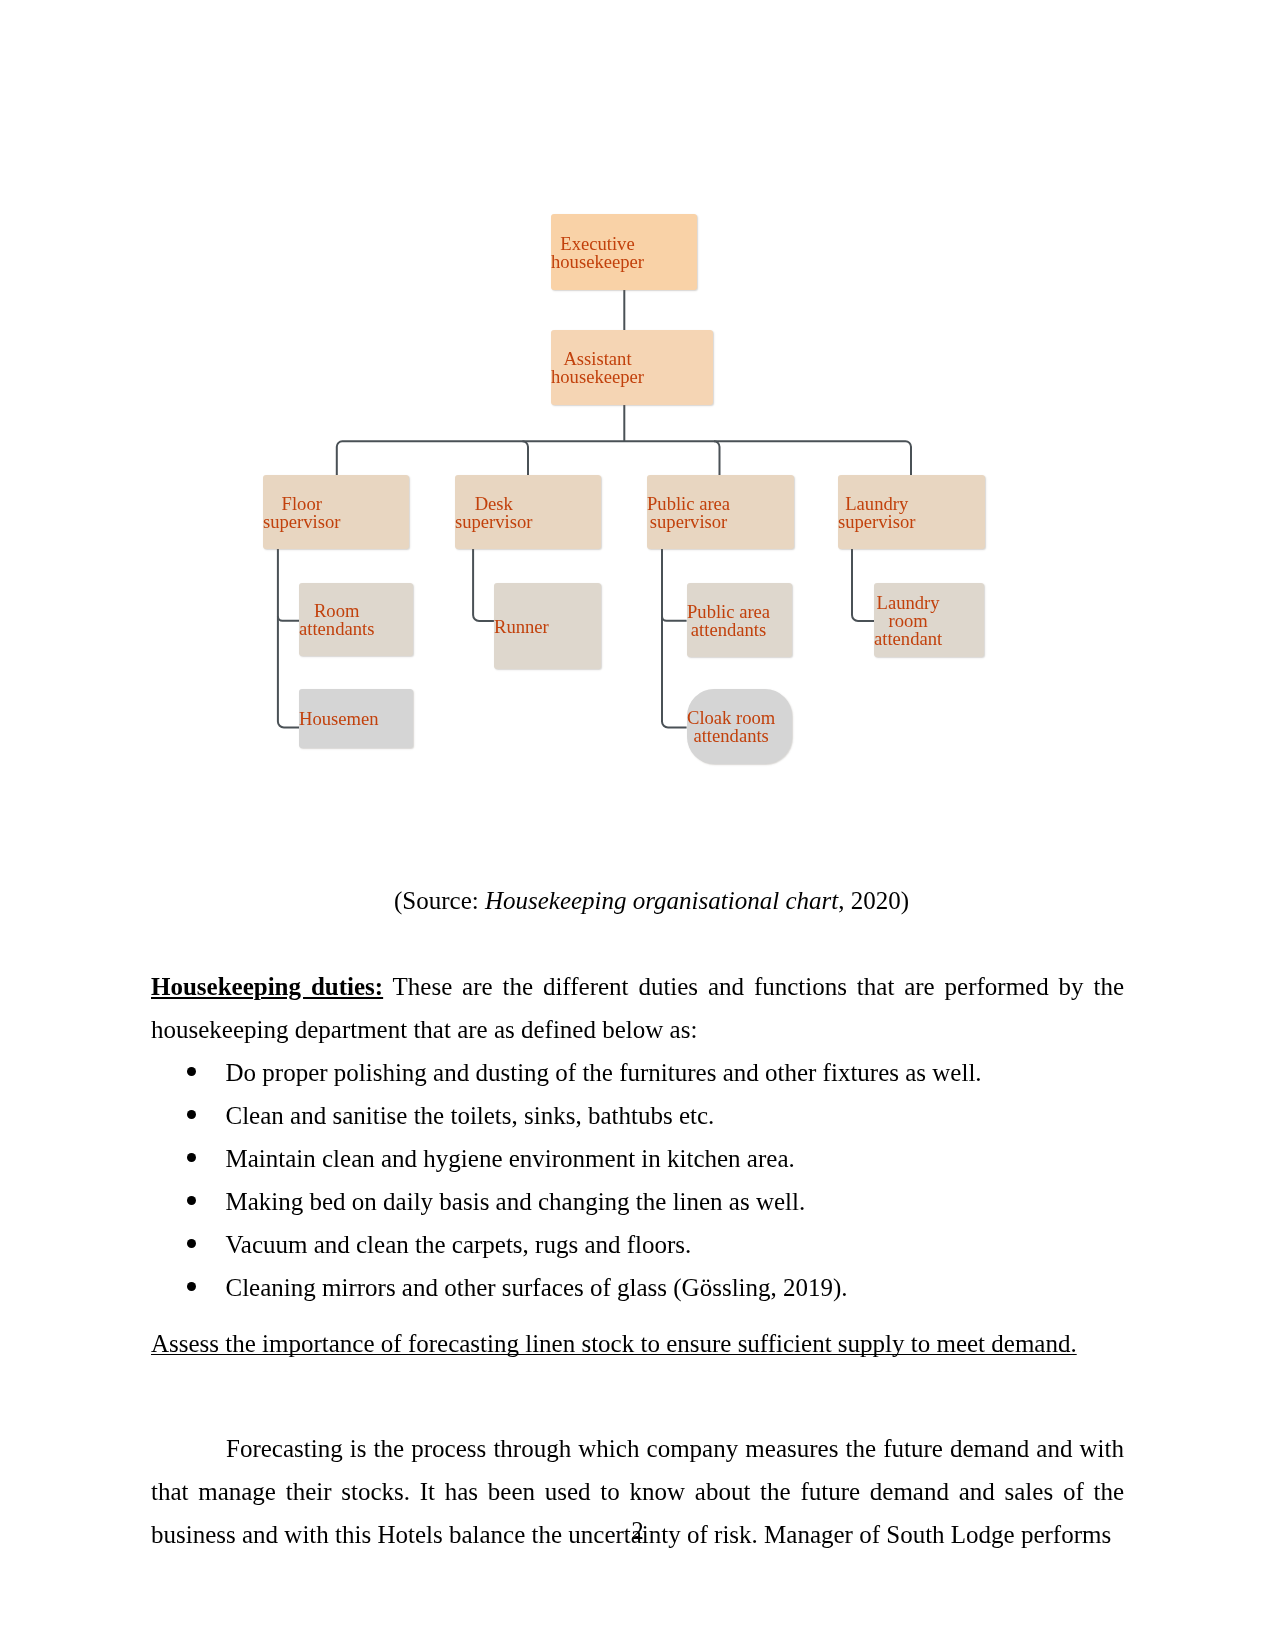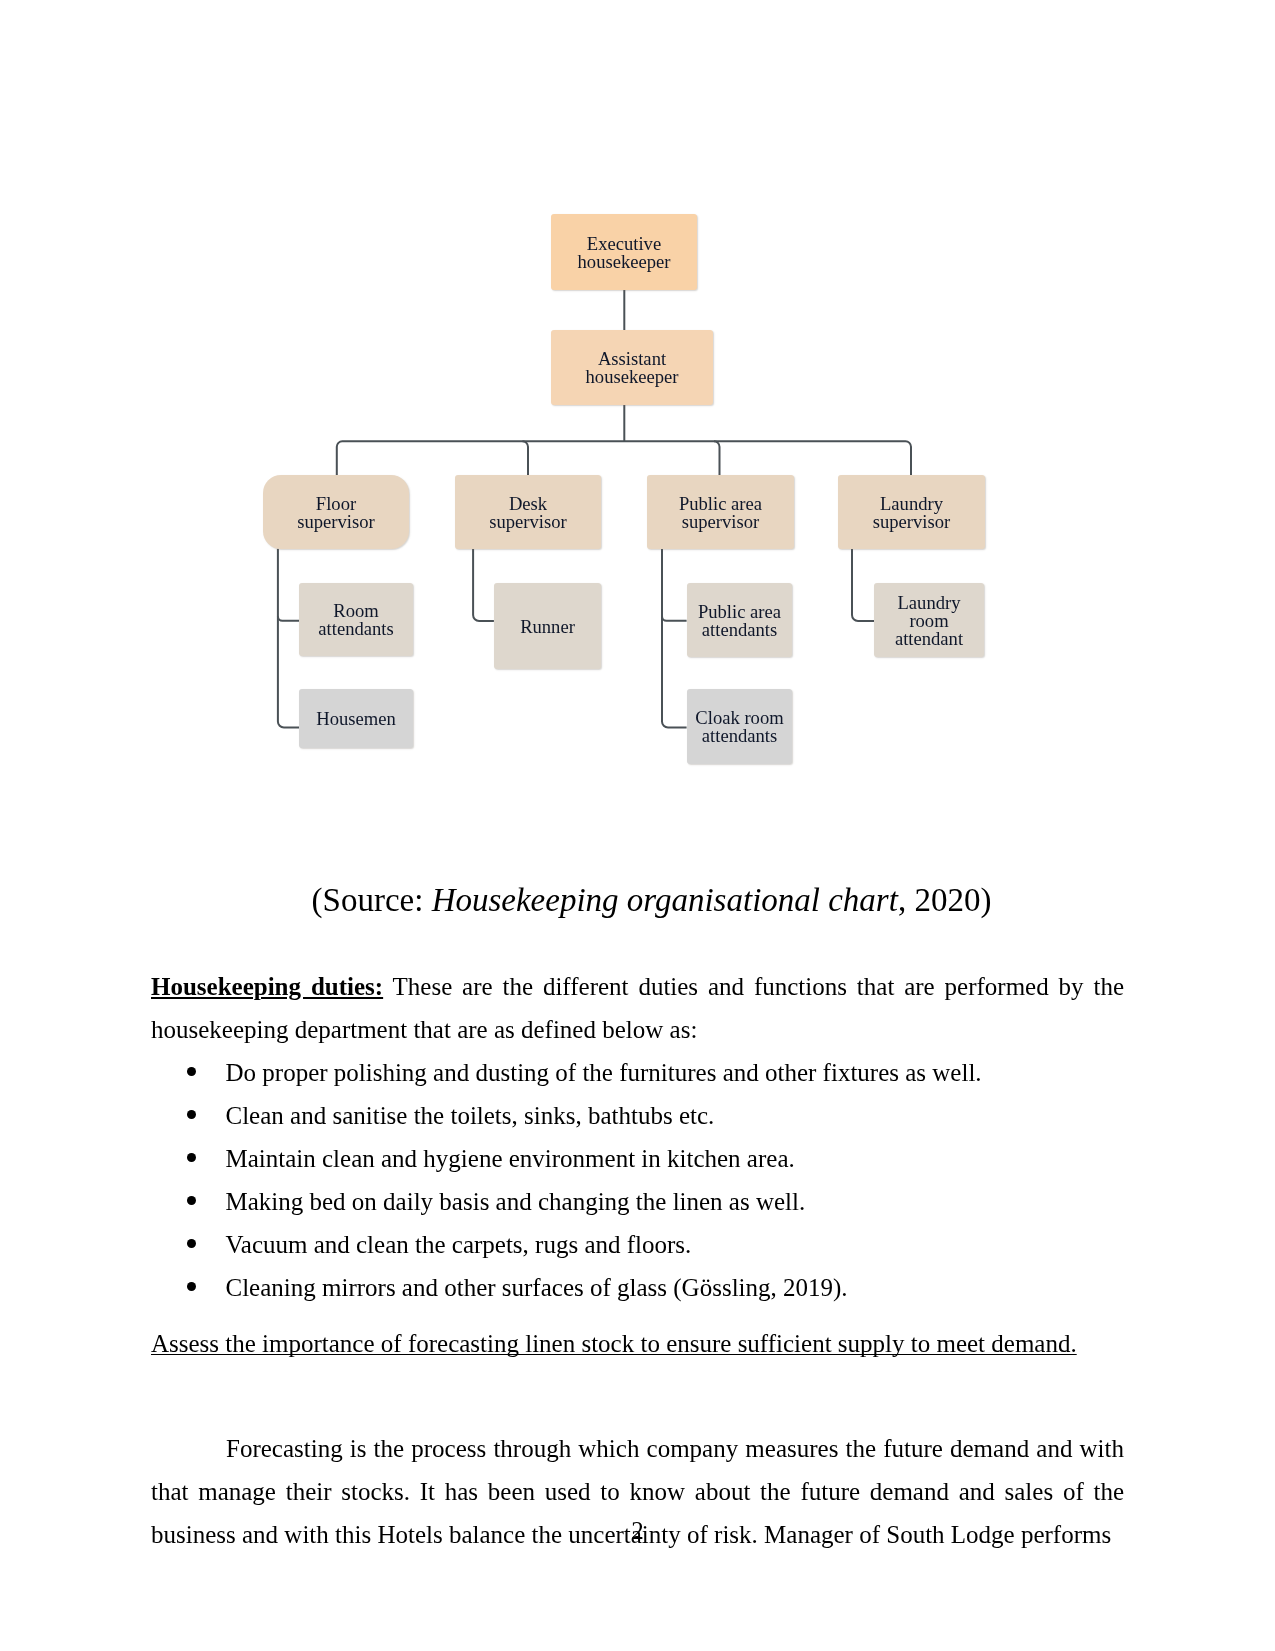--- a/index.html
+++ b/index.html
@@ -2,26 +2,26 @@
 <html><head>
 <meta charset="utf-8">
 <style>
   html,body{margin:0;padding:0;}
   body{width:1275px;height:1651px;background:#ffffff;-webkit-font-smoothing:antialiased;font-family:"Liberation Serif",serif;color:#000;position:relative;overflow:hidden;}
   .page{position:absolute;inset:0;transform:translateZ(0);}
 
   
   .chart{position:absolute;left:0;top:0;width:1275px;height:820px;}
   .chart svg{position:absolute;left:0;top:0;}
-  .node{position:absolute;border-radius:3px;display:flex;align-items:center;justify-content:center;text-align:center;
-        font-family:"Liberation Serif",serif;color:#0f172a;font-size:18.6px;line-height:18px;white-space:pre-line;
+  .node{position:absolute;border-radius:3px;display:flex;align-items:center;text-align:center;
+        font-family:"Liberation Serif",serif;color:#c2410c;font-size:18.6px;line-height:18px;white-space:pre-line;
         padding-top:1.5px;box-sizing:border-box;box-shadow:1px 1px 1.5px rgba(120,112,104,0.30);}
 
   
-  .src{position:absolute;left:165px;width:973px;text-align:center;font-size:33px;line-height:43px;}
+  .src{position:absolute;left:165px;width:973px;text-align:center;font-size:25px;line-height:43px;}
   .para{position:absolute;left:151px;width:973px;text-align:justify;font-size:25px;line-height:43px;}
   .bullets{position:absolute;left:151px;width:973px;}
   .bullet{position:relative;height:43px;font-size:25px;line-height:43px;}
   .bullet .dot{position:absolute;left:36px;top:16.5px;width:9px;height:9px;border-radius:50%;background:#000;}
   .bullet .btext{position:absolute;left:74.5px;top:0;white-space:nowrap;}
   .pagenum{position:absolute;width:1275px;text-align:center;font-size:25px;line-height:43px;}
   b{font-weight:bold;text-decoration:underline;}
   i{font-style:italic;}
   u{text-decoration:underline;text-decoration-skip-ink:none;text-underline-offset:2px;text-decoration-thickness:1.3px;}
 </style>
@@ -51,35 +51,35 @@
         <path d="M662,616.3 A4.5,4.5 0 0 0 666.5,620.8 L686.6,620.8"></path>
 
         <path d="M852,548.7 L852,615 A6,6 0 0 0 858,621 L874.3,621"></path>
       </g>
     </svg>
 
     <div class="node" style="left: 551px; top: 214px; width: 146px; height: 76px; background: rgb(249, 210, 167);"><span>Executive
 housekeeper</span></div>
     <div class="node" style="left: 551px; top: 330px; width: 162px; height: 75px; background: rgb(245, 213, 180);"><span>Assistant
 housekeeper</span></div>
-    <div class="node" style="left: 263px; top: 475px; width: 146px; height: 74px; background: rgb(232, 214, 193); border-radius: 18px;"><span>Floor
+    <div class="node" style="left: 263px; top: 475px; width: 146px; height: 74px; background: rgb(232, 214, 193);"><span>Floor
 supervisor</span></div>
     <div class="node" style="left: 455px; top: 475px; width: 146px; height: 74px; background: rgb(232, 214, 193);"><span>Desk
 supervisor</span></div>
     <div class="node" style="left: 647px; top: 475px; width: 147px; height: 74px; background: rgb(232, 214, 193);"><span>Public area
 supervisor</span></div>
     <div class="node" style="left: 838px; top: 475px; width: 147px; height: 74px; background: rgb(232, 214, 193);"><span>Laundry
 supervisor</span></div>
     <div class="node" style="left: 299px; top: 583px; width: 114px; height: 73px; background: rgb(222, 215, 205);"><span>Room
 attendants</span></div>
     <div class="node" style="left: 299px; top: 689px; width: 114px; height: 59px; background: rgb(213, 213, 213);"><span>Housemen</span></div>
     <div class="node" style="left: 494px; top: 583px; width: 107px; height: 86px; background: rgb(222, 215, 205);"><span>Runner</span></div>
     <div class="node" style="left: 687px; top: 583px; width: 105px; height: 74px; background: rgb(222, 215, 205);"><span>Public area
 attendants</span></div>
-    <div class="node" style="left: 687px; top: 689px; width: 105px; height: 75px; background: rgb(213, 213, 213);"><span>Cloak room
+    <div class="node" style="left: 687px; top: 689px; width: 105px; height: 75px; background: rgb(213, 213, 213); border-radius: 27px;"><span>Cloak room
 attendants</span></div>
     <div class="node" style="left: 874px; top: 583px; width: 110px; height: 74px; background: rgb(222, 215, 205);"><span>Laundry
 room
 attendant</span></div>
   </div>
 
   <div class="src" style="top:879px;"><span>(Source: </span><i>Housekeeping organisational chart</i><span>, 2020)</span></div>
 
   <div class="para" style="top:965px;"><b>Housekeeping duties:</b><span> These are the different duties and functions that are performed by the housekeeping department that are as defined below as:</span></div>
 

